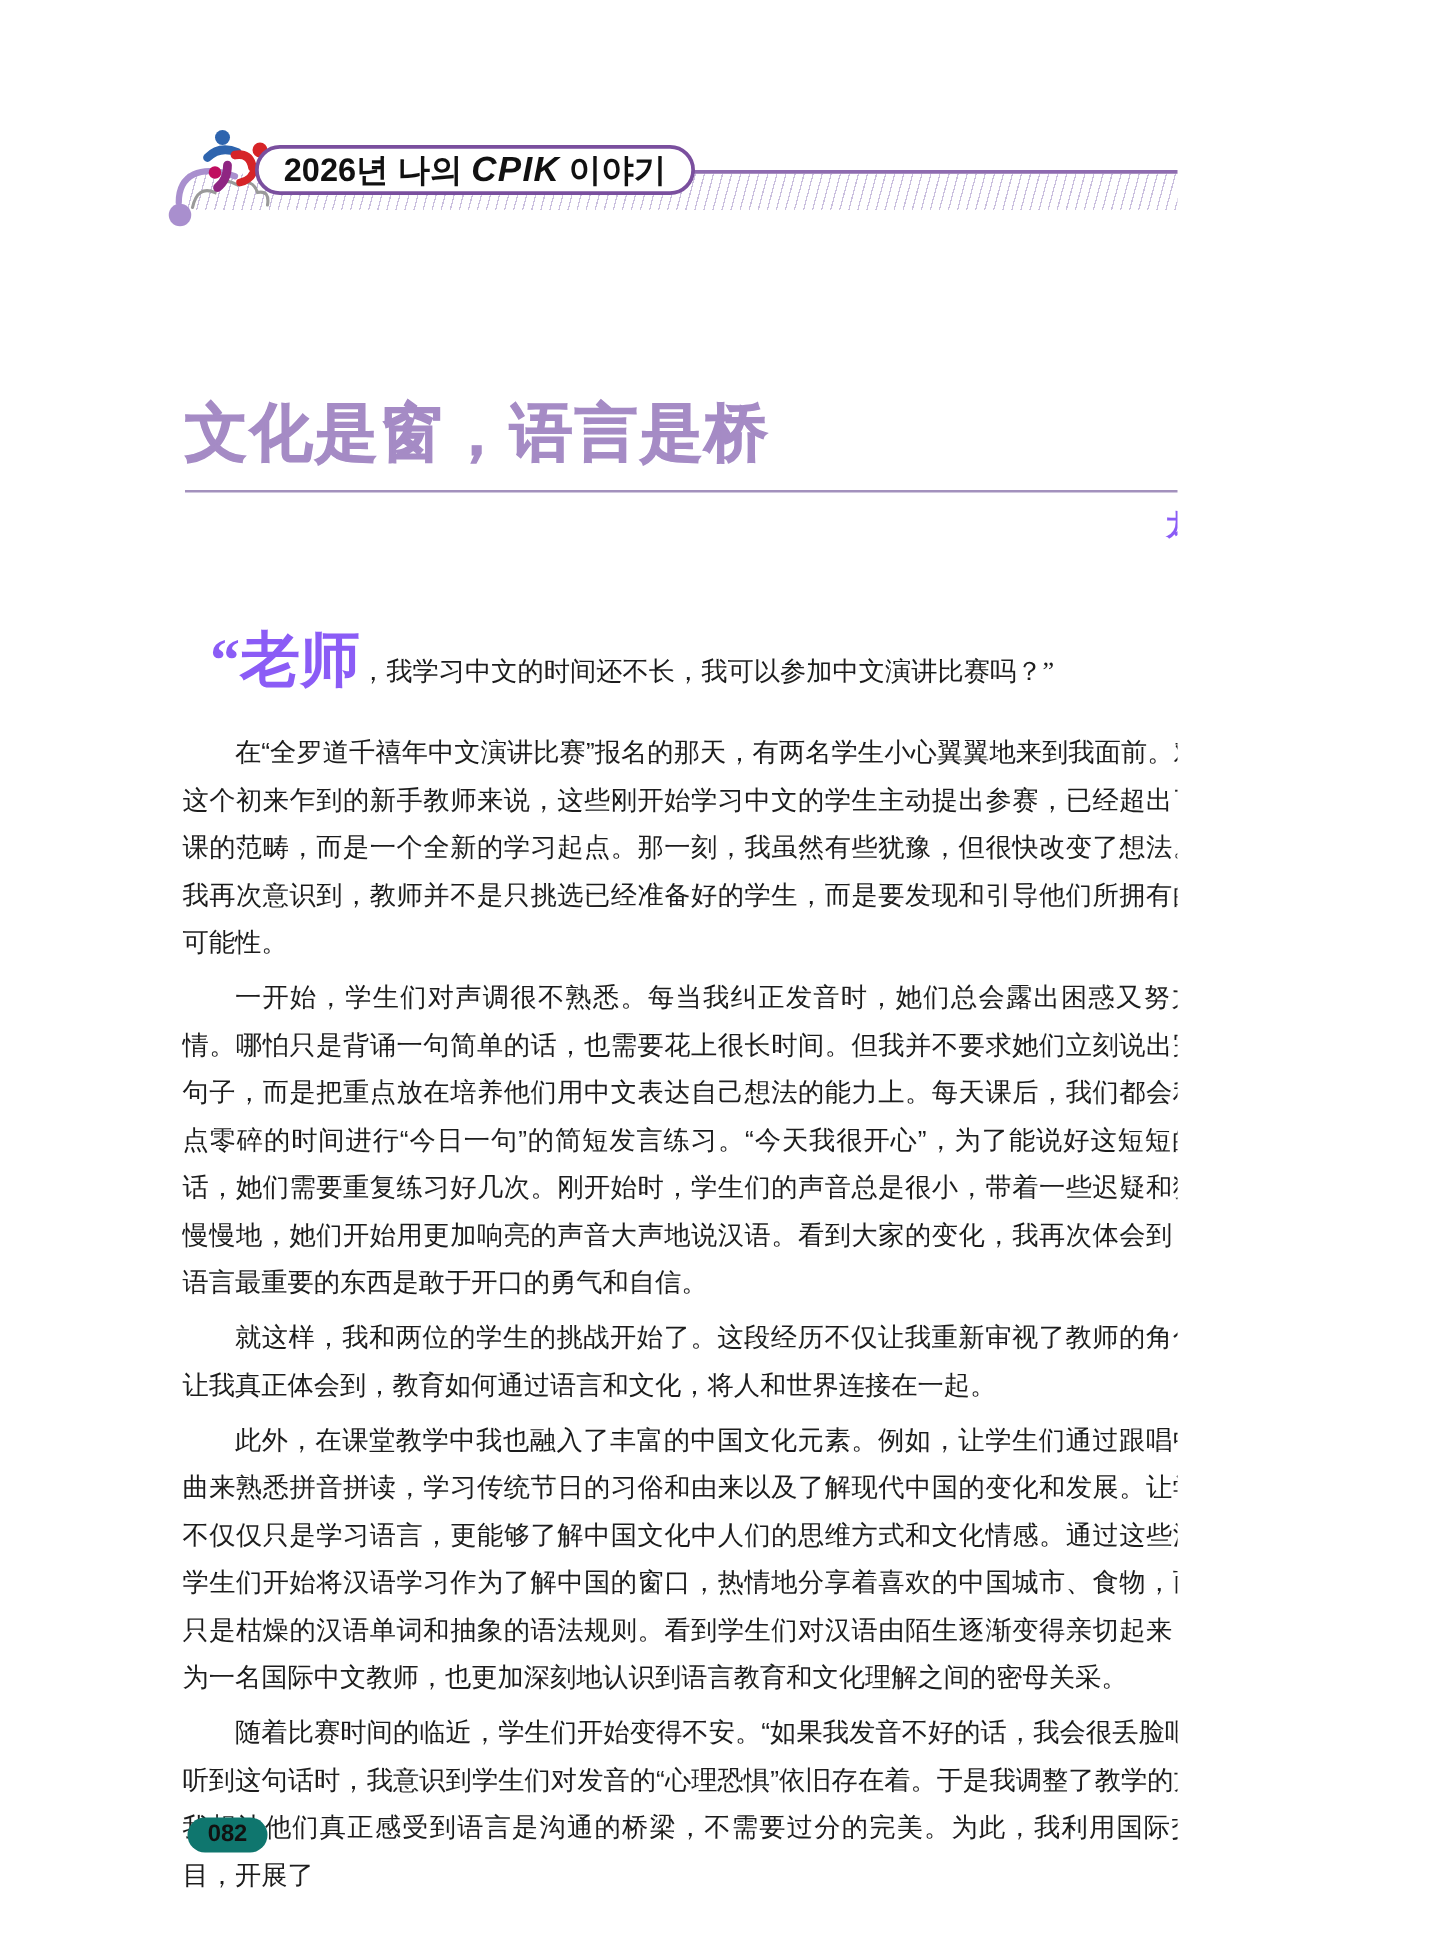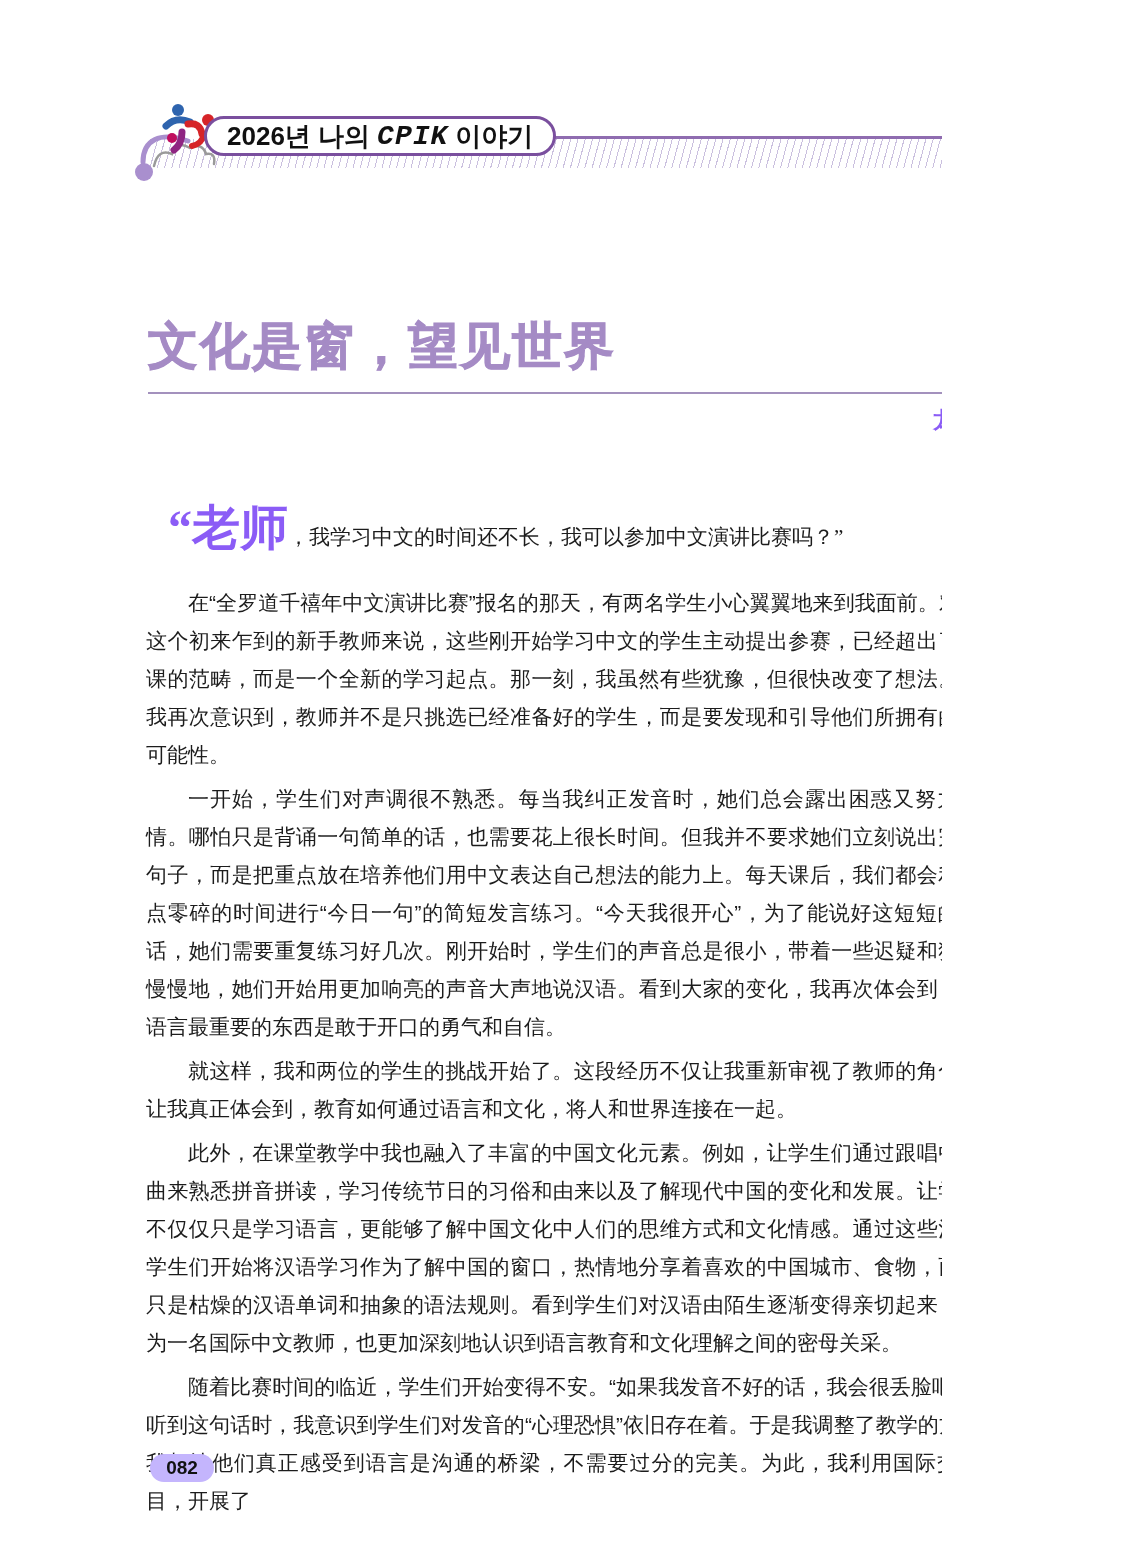--- a/index.html
+++ b/index.html
@@ -44,21 +44,21 @@
     display: flex; align-items: center; gap: 7px;
     background: #ffffff;
     border: 3px solid #7a4f9e;
     border-radius: 20px;
     font-weight: bold;
     font-size: 26px;
     color: #111111;
     white-space: nowrap;
   }
   .badge .brand {
-    font-family: Liberation Mono, monospace;
+    font-family: Liberation Sans, sans-serif;
     font-style: italic;
     font-weight: bold;
     font-size: 28px;
     letter-spacing: 1px;
   }
 
   
   .title {
     position: absolute;
     left: 148px; top: 244px;
@@ -115,21 +115,21 @@
     text-align: justify;
     text-indent: 2em;
     margin: 0 0 6px 0;
   }
 
   
   .pagenum {
     position: absolute;
     left: 150px; top: 1454px;
     width: 64px; height: 28px;
-    background: #c4b5fd;
+    background: #0f766e;
     border-radius: 14px;
     display: flex; align-items: center; justify-content: center;
     font-size: 19px;
     font-weight: bold;
     color: #111111;
   }
 </style>
 </head>
 <body>
 
@@ -159,21 +159,21 @@
     <circle cx="14" cy="38" r="5" fill="#c00d5f"></circle>
     <path d="M16,50 Q24,44 24,32" fill="none" stroke="#8f2582" stroke-width="7" stroke-linecap="round"></path>
   </svg>
 
   <div class="badge">
     <span>2026년 나의</span>
     <span class="brand">CPIK</span>
     <span>이야기</span>
   </div>
 
-  <h1 class="title"><br><span>文化是窗，望见世界</span></h1>
+  <h1 class="title"><br><span>文化是窗，语言是桥</span></h1>
 
   <hr class="title-divider">
 
   <div class="author">龙荟茹</div>
 
   <div class="body">
     <p class="lead"><span class="big">“老师</span><span class="rest">，我学习中文的时间还不长，我可以参加中文演讲比赛吗？”</span></p>
     <div class="paras">
         <p>在“全罗道千禧年中文演讲比赛”报名的那天，有两名学生小心翼翼地来到我面前。对于我这个初来乍到的新手教师来说，这些刚开始学习中文的学生主动提出参赛，已经超出了几堂课的范畴，而是一个全新的学习起点。那一刻，我虽然有些犹豫，但很快改变了想法。因为我再次意识到，教师并不是只挑选已经准备好的学生，而是要发现和引导他们所拥有的潜在可能性。</p>
         <p>一开始，学生们对声调很不熟悉。每当我纠正发音时，她们总会露出困惑又努力的神情。哪怕只是背诵一句简单的话，也需要花上很长时间。但我并不要求她们立刻说出完美的句子，而是把重点放在培养他们用中文表达自己想法的能力上。每天课后，我们都会利用一点零碎的时间进行“今日一句”的简短发言练习。“今天我很开心”，为了能说好这短短的一句话，她们需要重复练习好几次。刚开始时，学生们的声音总是很小，带着一些迟疑和犹豫。慢慢地，她们开始用更加响亮的声音大声地说汉语。看到大家的变化，我再次体会到，学习语言最重要的东西是敢于开口的勇气和自信。</p>

